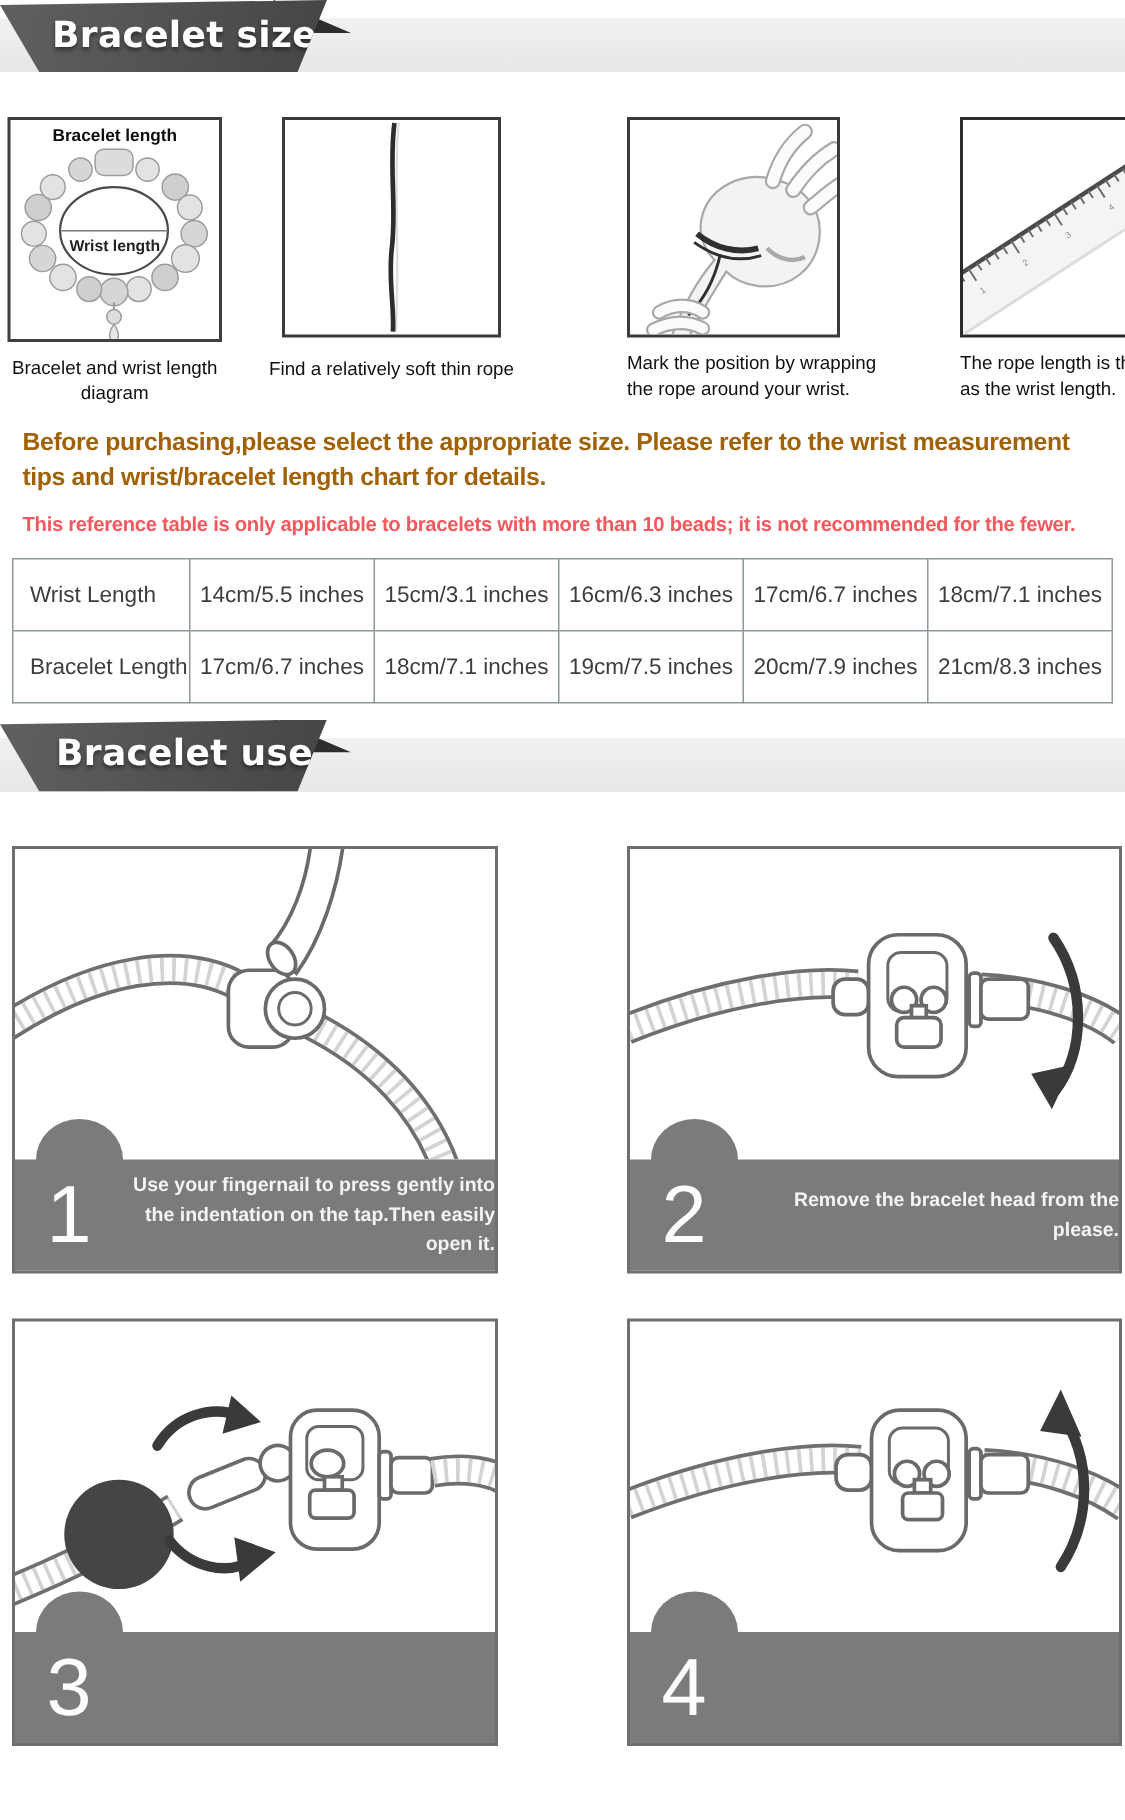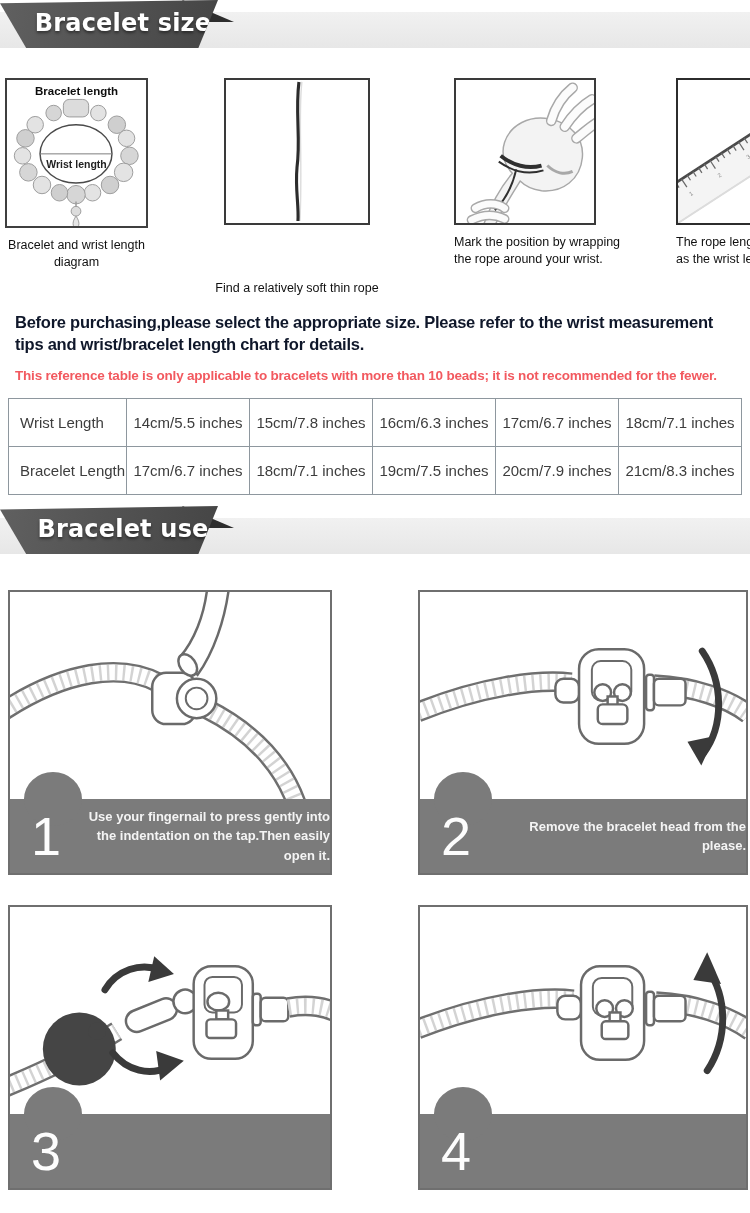--- a/index.html
+++ b/index.html
@@ -18,35 +18,35 @@
                  display:flex; align-items:center; justify-content:center;padding-left:28px; }
   .ribbon-body span { color:#fff; font-family:"DejaVu Sans",sans-serif; font-weight:bold;
                  font-size:24px; letter-spacing:.2px; text-shadow:0 2px 3px rgba(0,0,0,.45);
                  padding-bottom:3px; }
 
   
   .figrow { display:flex; margin:30px 0 0 5px; }
   .fig  { display:flex; flex-direction:column; }
   .fig .box { background:#fff; position:relative; overflow:hidden; }
   .fig-1 .box { width:143px; height:150px; border:2px solid #3f3f3f; }
-  .fig-2 { margin-left:76px;gap:42px; } .fig-2 .box { width:146px; height:147px; border:2px solid #3a3a3a; }
+  .fig-2 { margin-left:40px; } .fig-2 .box { width:146px; height:147px; border:2px solid #3a3a3a; }
   .fig-3 { margin-left:57px; } .fig-3 .box { width:142px; height:147px; border:2px solid #3a3a3a; }
   .fig-4 { margin-left:52px; } .fig-4 .box { width:145px; height:147px; border:2px solid #2c2c2c; }
   .cap { font-weight:normal; font-size:12.5px; color:#101010; margin-top:9px; line-height:1.32; }
   .fig-1 .cap { width:143px; text-align:center; }
   .fig-2 .cap { width:200px; margin-left:-27px; text-align:center; margin-top:13px; }
   .fig-3 .cap { width:170px; text-align:left; }
   .fig-4 .cap { width:155px; text-align:left; }
   .fig-label-top { position:absolute; top:5px; left:0; right:0; text-align:center;
                    font-weight:bold; font-size:11.5px; color:#0d0d0d; }
   .fig-label-inner { position:absolute; top:78px; left:0; right:0; text-align:center;
                    font-weight:bold; font-size:10.5px; color:#222; }
 
   
-  .intro  { margin:14px 13px 0 15px; font-size:16.5px; font-weight:bold; color:#0f172a;
+  .intro  { margin:14px 13px 0 15px; font-size:16.5px; font-weight:bold; color:#a16207;
             line-height:1.38; letter-spacing:-.25px; }
   .notice { margin:12px 15px 0; font-size:13.5px; font-weight:bold; color:#f2595f;
             letter-spacing:-.2px; }
 
   
   table.size { margin:15px 8px 0; width:734px; border-collapse:collapse; }
   table.size td { border:1px solid #8e979e; height:48px; font-size:15px; color:#3d3d3d;
             text-align:center; background:#fff; }
   table.size td.rowlabel { text-align:left; padding-left:11px; width:118px; }
 
@@ -182,21 +182,21 @@
   </div>
 
   <p class="intro">Before purchasing,please select the appropriate size. Please refer to the wrist measurement tips and wrist/bracelet length chart for details.</p>
   <p class="notice">This reference table is only applicable to bracelets with more than 10 beads; it is not recommended for the fewer.</p>
 
   <table class="size">
     <tbody>
         <tr>
       <td class="rowlabel">Wrist Length</td>
       <td>14cm/5.5 inches</td>
-      <td>15cm/7.8 inches</td>
+      <td>15cm/3.1 inches</td>
       <td>16cm/6.3 inches</td>
       <td>17cm/6.7 inches</td>
       <td>18cm/7.1 inches</td>
     </tr>
     <tr>
       <td class="rowlabel">Bracelet Length</td>
       <td>17cm/6.7 inches</td>
       <td>18cm/7.1 inches</td>
       <td>19cm/7.5 inches</td>
       <td>20cm/7.9 inches</td>

